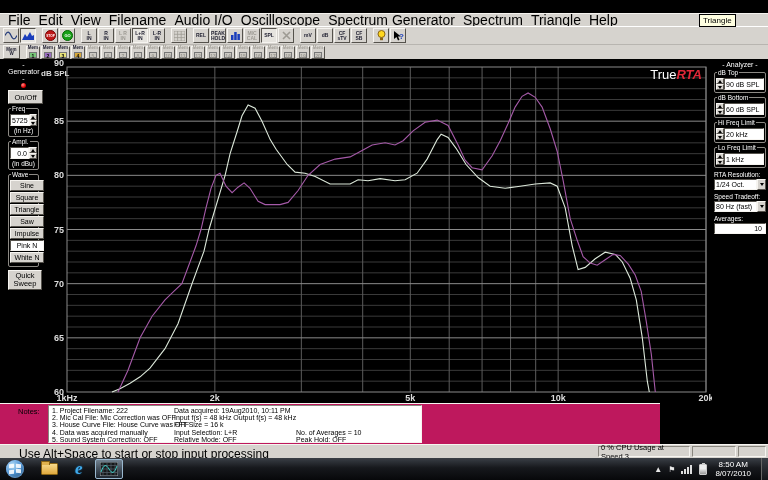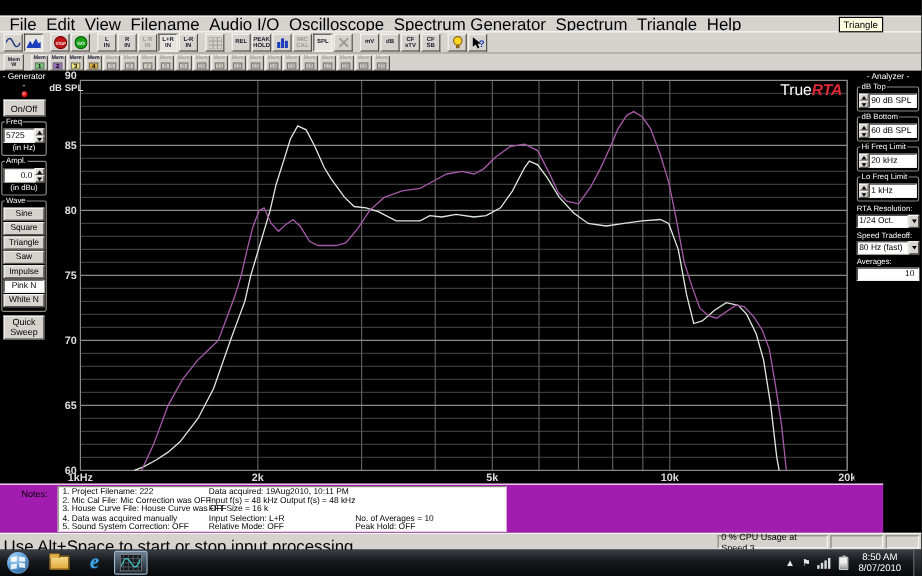--- a/index.html
+++ b/index.html
@@ -40,21 +40,21 @@
   .gap{width:5px;}
   .membtn{width:14px;height:13px;display:flex;flex-direction:column;align-items:center;justify-content:center;margin-right:1px;}
   .mem-top{font-size:4.5px;line-height:4.5px;color:#223;font-weight:bold;}
   .mem-num{width:8px;height:6px;margin-top:1px;font-size:5px;line-height:6px;text-align:center;
     font-weight:bold;border:1px solid #777;}
   .membtn.disabled .mem-top{color:#a5a29b;}
   .memw{width:17px;height:14px;margin-right:6px;display:flex;flex-direction:column;align-items:center;justify-content:center;}
 
   
   .main{position:absolute;left:0;top:59px;width:768px;height:344px;display:flex;background:#000;}
-  .lpanel{width:40px;height:100%;padding:2px 1px 0 1px;color:#fff;}
+  .lpanel{width:40px;height:100%;padding:2px 1px 0 8px;color:#fff;}
   .rpanel{width:56px;height:100%;padding:2px 2px 0 2px;color:#fff;}
   .chartwrap{width:672px;height:100%;position:relative;}
   .panel-h{font-size:7px;text-align:center;color:#fff;margin-bottom:1px;}
   .led{width:5px;height:5px;border-radius:50%;margin:1px auto 2px;
     background:radial-gradient(circle at 35% 35%,#ff8a8a,#d00 60%,#600);}
   .pbtn{font-size:7.5px;color:#000;text-align:center;padding:1px 0;margin:0 auto 3px;display:block;}
   .grp{position:relative;border:1px solid #8c8984;border-radius:2px;margin:4px 0 3px;padding:5px 1px 2px;}
   .grp-l{position:absolute;top:-4px;left:2px;background:#000;color:#fff;font-size:6.5px;line-height:7px;padding:0 1px;white-space:nowrap;}
   .inrow{display:flex;align-items:stretch;}
   .whitebox{background:#fff;color:#000;border:1px solid;border-color:#55524c #f6f4f0 #f6f4f0 #55524c;
@@ -65,31 +65,31 @@
   .tri-d{width:0;height:0;border-left:2px solid transparent;border-right:2px solid transparent;border-top:3px solid #000;}
   .unit{font-size:6.5px;color:#fff;text-align:center;margin-top:1px;}
   .wavebtn{width:34px;height:11px;font-size:7px;color:#000;display:flex;align-items:center;justify-content:center;margin:0 auto 1px;}
   .wavebtn.active{background:#fff;border-color:#55524c #f6f4f0 #f6f4f0 #55524c;}
   .plabel{font-size:6.5px;color:#fff;margin:3px 0 1px;}
   .dd{display:flex;height:11px;}
   .dd .val{flex:1;}
   .ddbtn{width:9px;display:flex;align-items:center;justify-content:center;}
 
   
-  .notes{position:absolute;left:0;top:403px;width:736px;height:41px;background:#a21caf;
+  .notes{position:absolute;left:0;top:403px;width:660px;height:41px;background:#be185d;
     border-top:1px solid #f6f4f0;}
   .notes-label{position:absolute;left:18px;top:3px;font-size:7.5px;color:#000;}
   .notes-box{position:absolute;left:48px;top:1px;width:374px;height:38px;background:#fff;
     border:1px solid;border-color:#8a877f #f6f4f0 #f6f4f0 #8a877f;padding:1px 0 0 3px;}
   .note-row{display:grid;grid-template-columns:122px 122px 1fr;font-size:7px;line-height:7.2px;color:#000;white-space:nowrap;}
 
   
   .statusbar{position:absolute;left:0;top:444px;width:768px;height:14px;background:#d6d3ce;
     border-top:1px solid #f6f4f0;}
-  .status-msg{position:absolute;left:3px;top:2px;font-size:14px;color:#000;}
+  .status-msg{position:absolute;left:19px;top:2px;font-size:12px;color:#000;}
   .status-cells{position:absolute;right:2px;top:1px;display:flex;}
   .scell{height:11px;border:1px solid;border-color:#8a877f #f6f4f0 #f6f4f0 #8a877f;margin-left:2px;
     font-size:7.5px;color:#000;display:flex;align-items:center;padding:0 2px;}
 
   
   .taskbar{position:absolute;left:0;top:458px;width:768px;height:22px;
     background:linear-gradient(#3a3f46,#16181c 45%,#07080a);display:flex;align-items:center;}
   .orb{width:18px;height:18px;border-radius:50%;margin-left:6px;position:relative;
     background:radial-gradient(circle at 35% 30%,#bfe3f8,#4e94d4 45%,#163e63 90%);box-shadow:0 0 3px #9cf inset;}
   .orb i{position:absolute;background:rgba(255,255,255,.85);width:5px;height:4px;}

